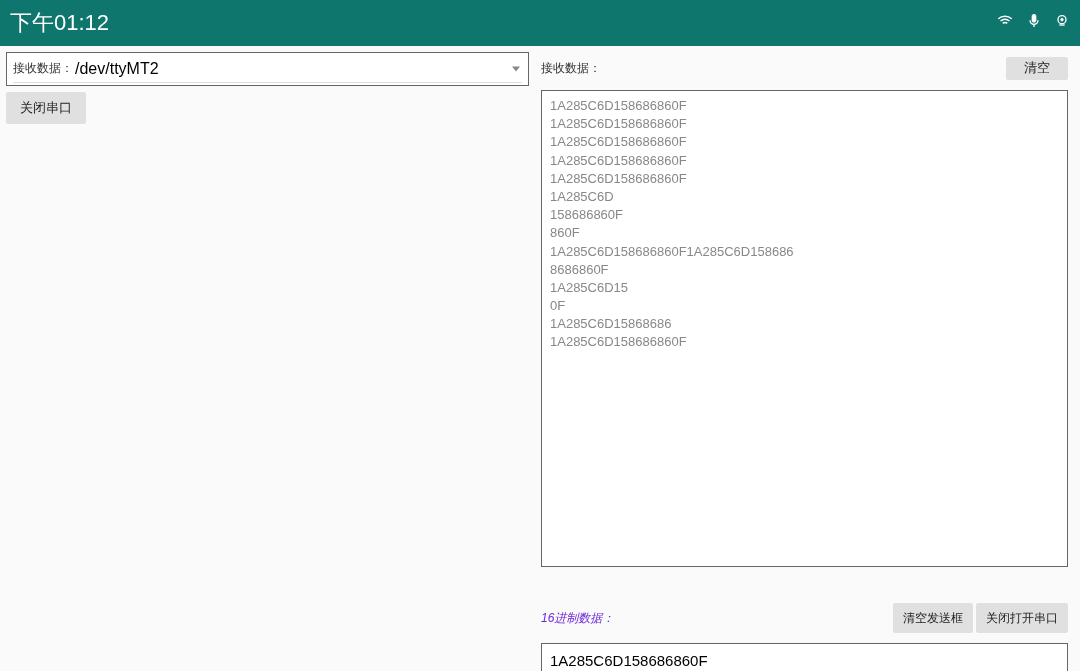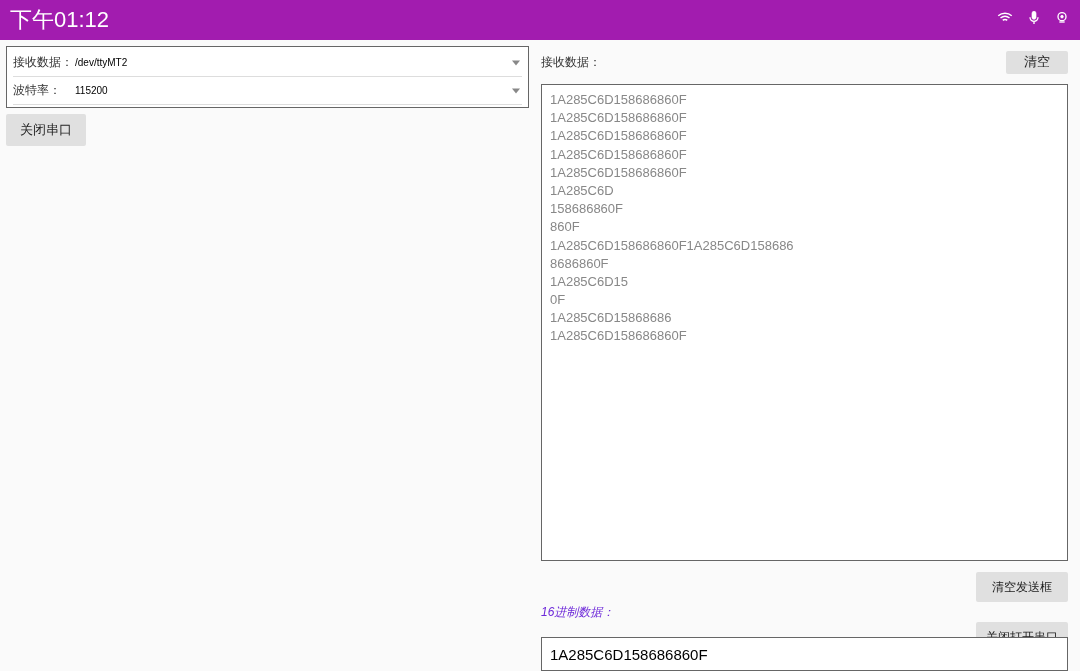--- a/index.html
+++ b/index.html
@@ -6,22 +6,22 @@
     body {
       width: 1080px;
       height: 671px;
       font-family: -apple-system, "Helvetica Neue", Arial, sans-serif;
       background: #fafafa;
       overflow: hidden;
       position: relative;
     }
     .status-bar {
       width: 100%;
-      height: 40px;
-      background: #a21caf;
+      height: 46px;
+      background: #0f766e;
       color: #fff;
       display: flex;
       align-items: center;
       padding: 0 10px;
       justify-content: space-between;
     }
     .status-time {
       font-size: 22px;
       font-weight: 300;
     }
@@ -58,21 +58,21 @@
     .config-row.divider {
       border-bottom: 1px solid #ddd;
     }
     .config-label {
       width: 62px;
       font-size: 12px;
       color: #333;
     }
     .config-value {
       flex: 1;
-      font-size: 10px;
+      font-size: 16px;
       color: #000;
     }
     .dropdown-caret {
       position: absolute;
       right: 2px;
       top: 50%;
       transform: translateY(-50%);
       width: 0; height: 0;
       border-left: 4px solid transparent;
       border-right: 4px solid transparent;
@@ -122,21 +122,21 @@
       overflow: hidden;
     }
     .send-header {
       display: flex;
       align-items: center;
       justify-content: space-between;
       height: 34px;
       margin-top: 34px;
     }
     .send-label { font-size: 12px; color: #6d28d9; font-style: italic; }
-    .send-buttons { display: flex; gap: 20px; flex-direction: column; }
+    .send-buttons { display: flex; gap: 3px; }
     .btn-small { height: 30px; padding: 0 10px; font-size: 12px; }
     .send-input {
       width: 100%;
       height: 34px;
       border: 1px solid #666;
       background: #fff;
       padding: 0 8px;
       font-size: 15px;
       color: #000;
       margin-top: 8px;
@@ -179,25 +179,20 @@
 
 <div class="main">
 
   <div class="left-panel">
     <div class="config-box">
       <div class="config-row divider">
         <span class="config-label">接收数据：</span>
         <span class="config-value">/dev/ttyMT2</span>
         <span class="dropdown-caret"></span>
       </div>
-      <div class="config-row divider">
-        <span class="config-label">波特率：</span>
-        <span class="config-value">115200</span>
-        <span class="dropdown-caret"></span>
-      </div>
     </div>
     <button class="btn btn-close-serial">关闭串口</button>
   </div>
 
   <div class="right-panel">
     <div class="recv-header">
       <span class="recv-label">接收数据：</span>
       <button class="btn btn-clear">清空</button>
     </div>
     <div class="recv-box">1A285C6D158686860F

